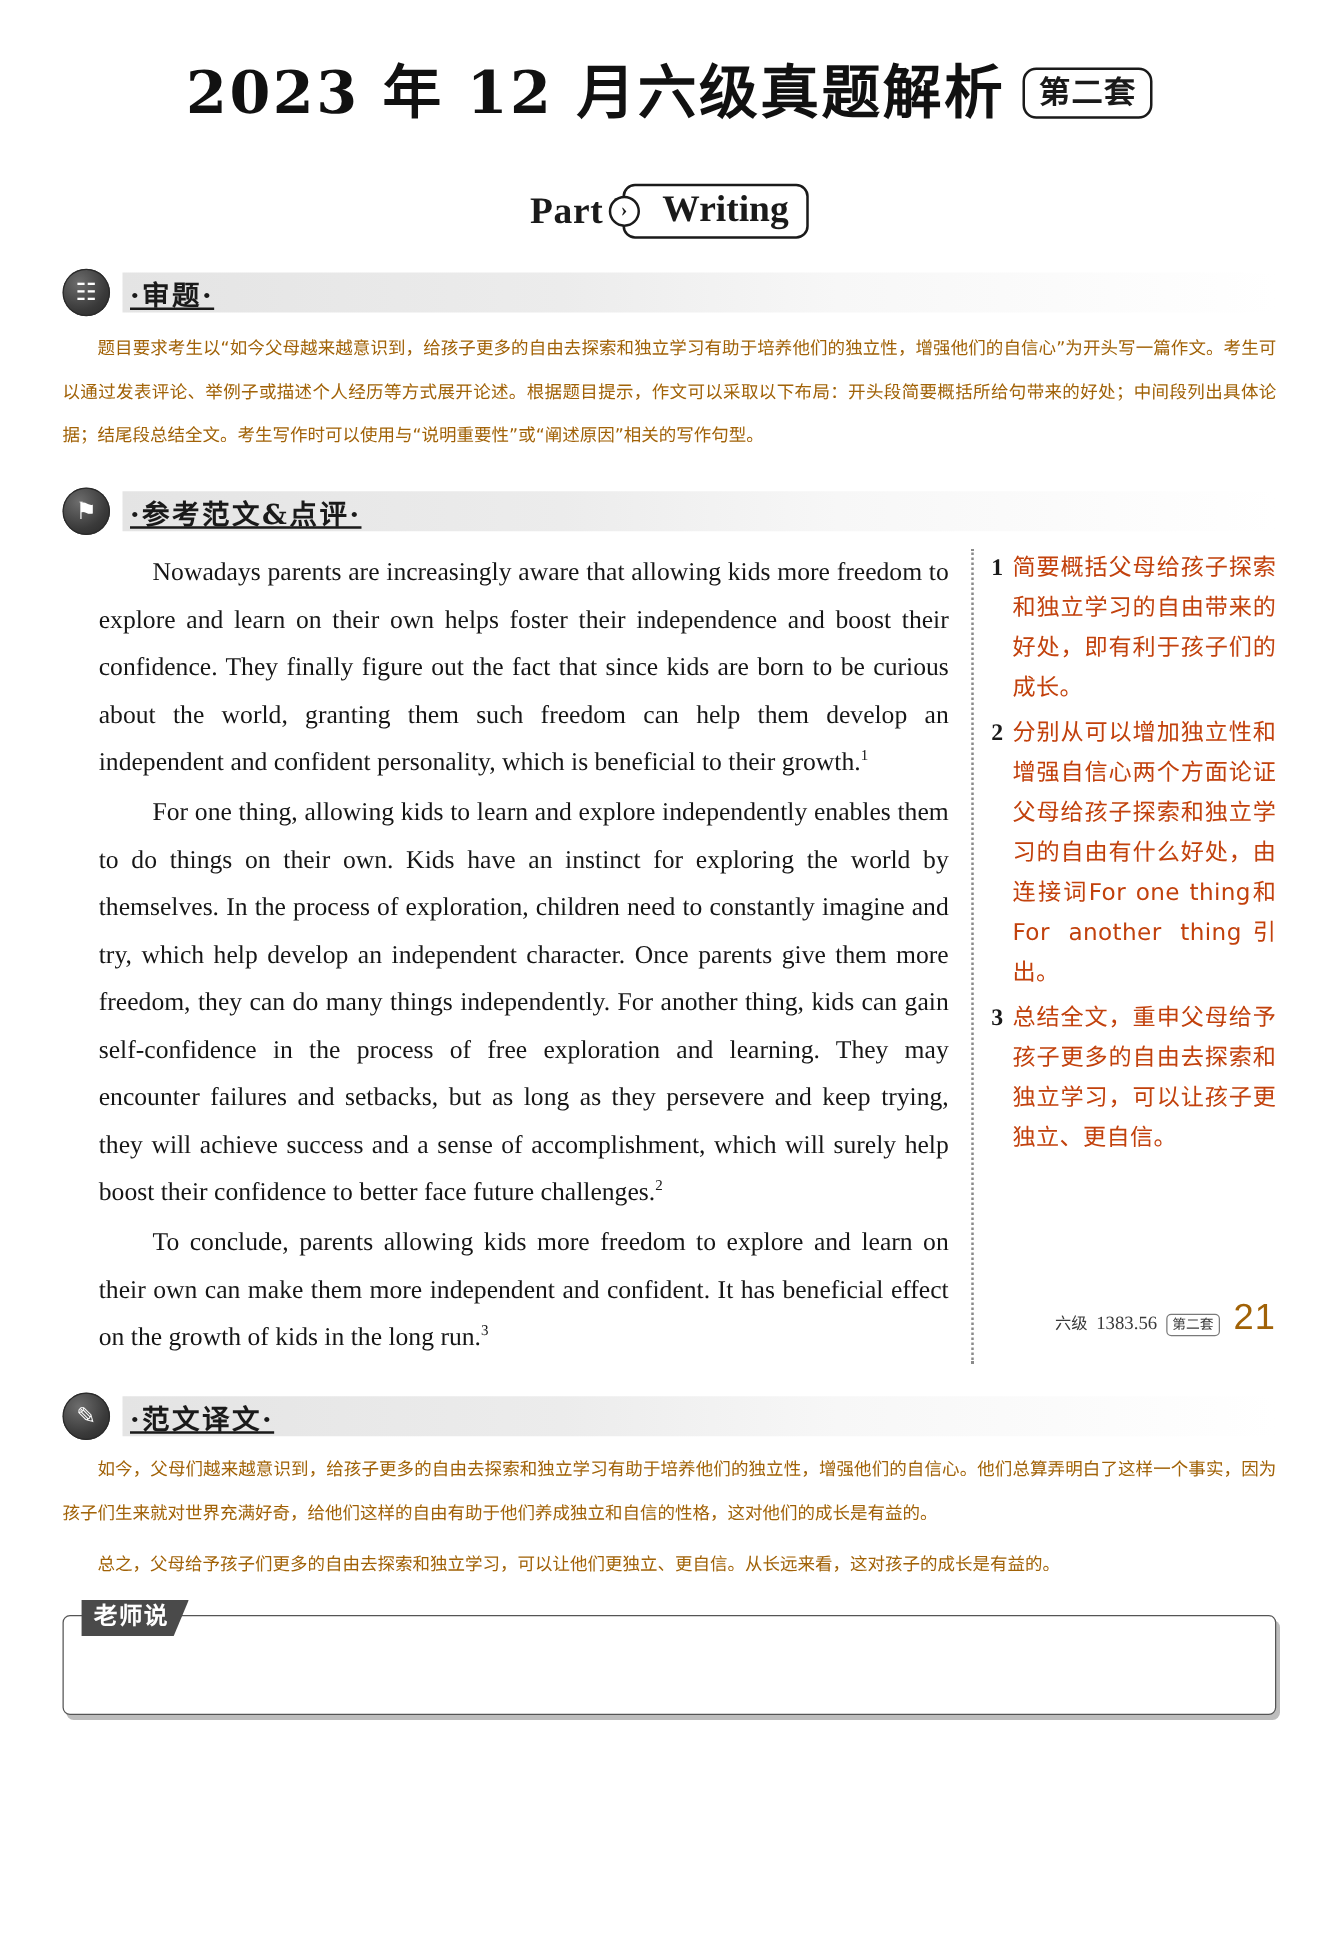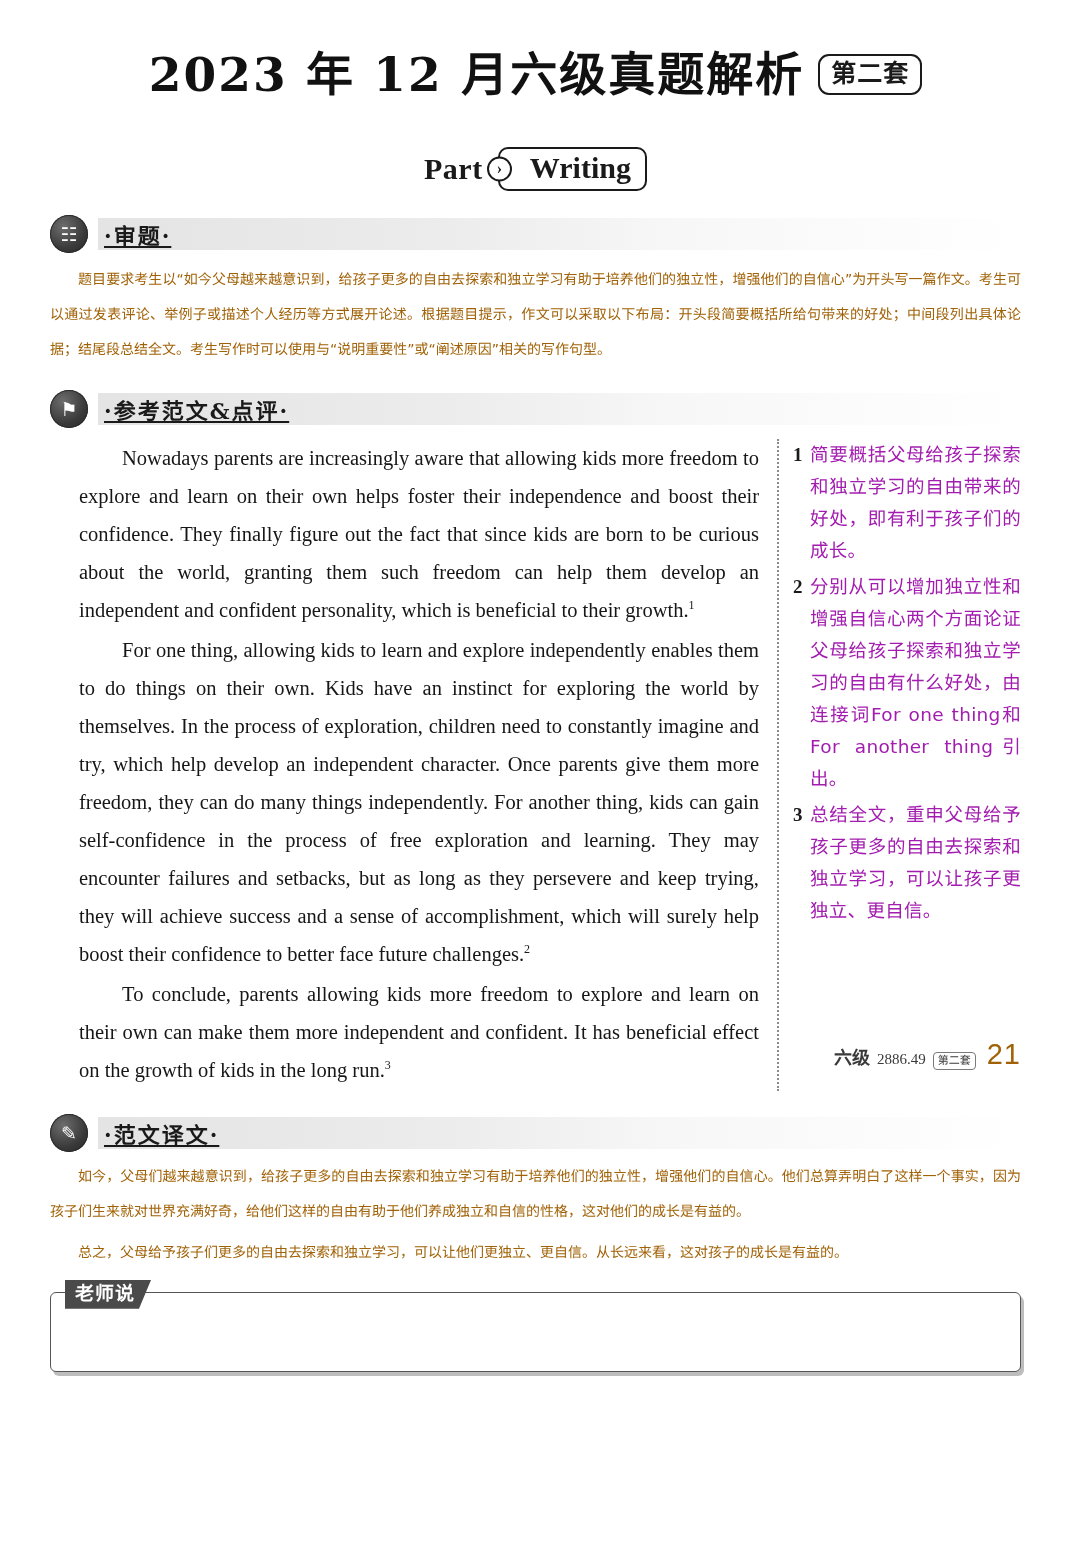--- a/index.html
+++ b/index.html
@@ -199,21 +199,21 @@
     line-height: 32px;
     color: #1a1a1a;
   }
   .note-text {
     font-family: "DejaVu Sans", "Liberation Sans", sans-serif;
     font-size: 18.5px;
     line-height: 32px;
     letter-spacing: 0.3px;
     text-align: justify;
     text-justify: inter-ideograph;
-    color: #a21caf;
+    color: #c2410c;
   }
 
   
   .teacher-box {
     position: relative;
     margin-top: 22px;
     border: 1.5px solid #555;
     border-radius: 6px;
     padding: 12px 16px 10px 14px;
     box-shadow: 3px 4px 0 0 #bdbdbd;
@@ -239,22 +239,22 @@
   .footer {
     position: absolute;
     right: 50px;
     bottom: 34px;
     display: flex;
     align-items: baseline;
     gap: 7px;
   }
   .foot-level {
     font-family: "DejaVu Sans", "Liberation Sans", sans-serif;
-    font-size: 18px;
-    font-weight: bold;
+    font-size: 13px;
+    font-weight: normal;
     color: #3a3a3a;
     margin-top: 39px;
   }
   .foot-date {
     font-family: "Liberation Serif", "DejaVu Serif", serif;
     font-size: 15px;
     color: #3a3a3a;
   }
   .foot-set {
     border: 1px solid #7a7a7a;
@@ -341,18 +341,18 @@
     <p class="cn-para">总之，父母给予孩子们更多的自由去探索和独立学习，可以让他们更独立、更自信。从长远来看，这对孩子的成长是有益的。</p>
   </div>
 
   <div class="teacher-box">
     <span class="teacher-tag">老师说</span>
 
   </div>
 
   <div class="footer">
     <span class="foot-level">六级</span>
-    <span class="foot-date">2886.49</span>
+    <span class="foot-date">1383.56</span>
     <span class="foot-set">第二套</span>
     <span class="foot-page">21</span>
   </div>
 
 </div>
 
 </body></html>

